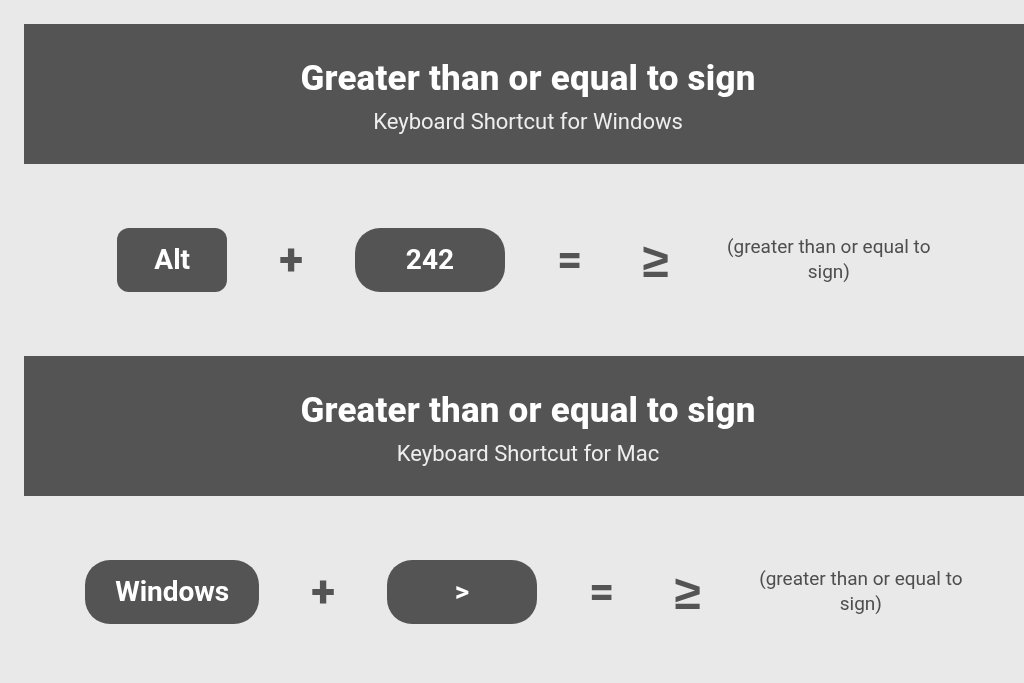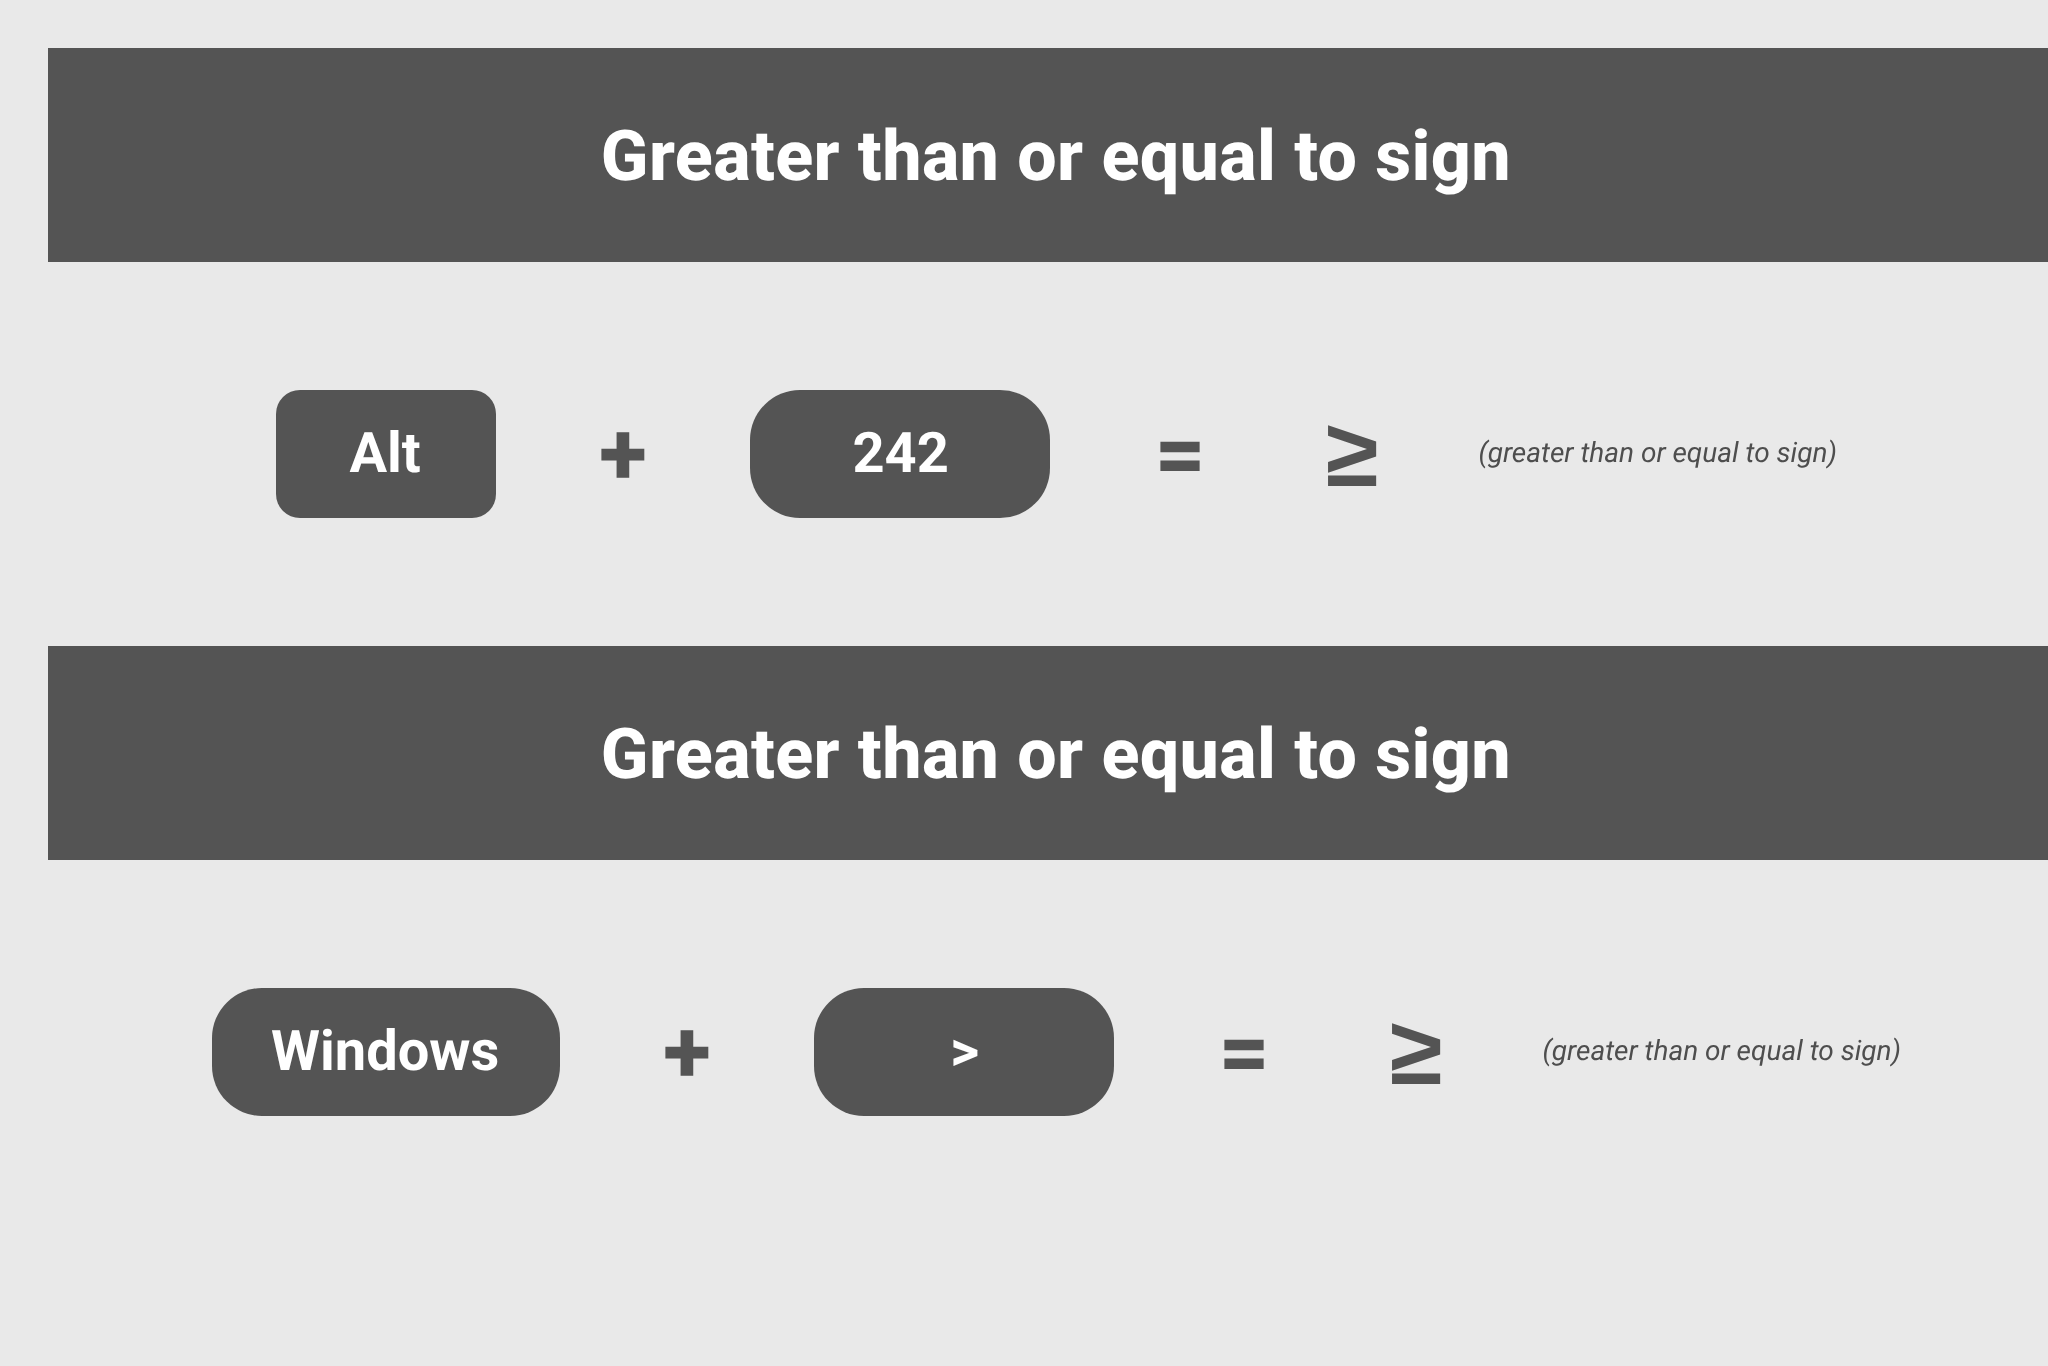--- a/index.html
+++ b/index.html
@@ -58,45 +58,46 @@
   }
   .result-symbol {
     color: #545454;
     font-size: 48px;
     font-weight: 900;
     padding: 0 4px 0 8px;
     font-family: Arial, sans-serif;
   }
   .result-label {
     color: #4e4e4e;
-    font-size: 14px;
+    font-size: 19px;
     font-weight: 400;
     line-height: 1.3;
     max-width: 220px;
     text-align: center;
-    font-style: italic;
   }
 </style>
 </head>
 <body>
 
 <div class="section-header">
   <div class="section-title">Greater than or equal to sign</div>
+  <div class="section-subtitle">Keyboard Shortcut for Windows</div>
 </div>
 <div class="content-row">
   <div class="key-cap">Alt</div>
   <div class="operator">+</div>
   <div class="key-cap wide">242</div>
   <div class="operator">=</div>
   <div class="result-symbol">≥</div>
   <div class="result-label">(greater than or equal to sign)</div>
 </div>
 
 <div class="section-header">
   <div class="section-title">Greater than or equal to sign</div>
+  <div class="section-subtitle">Keyboard Shortcut for Mac</div>
 </div>
 <div class="content-row">
   <div class="key-cap wide">Windows</div>
   <div class="operator">+</div>
   <div class="key-cap wide">&gt;</div>
   <div class="operator">=</div>
   <div class="result-symbol">≥</div>
   <div class="result-label">(greater than or equal to sign)</div>
 </div>
 

